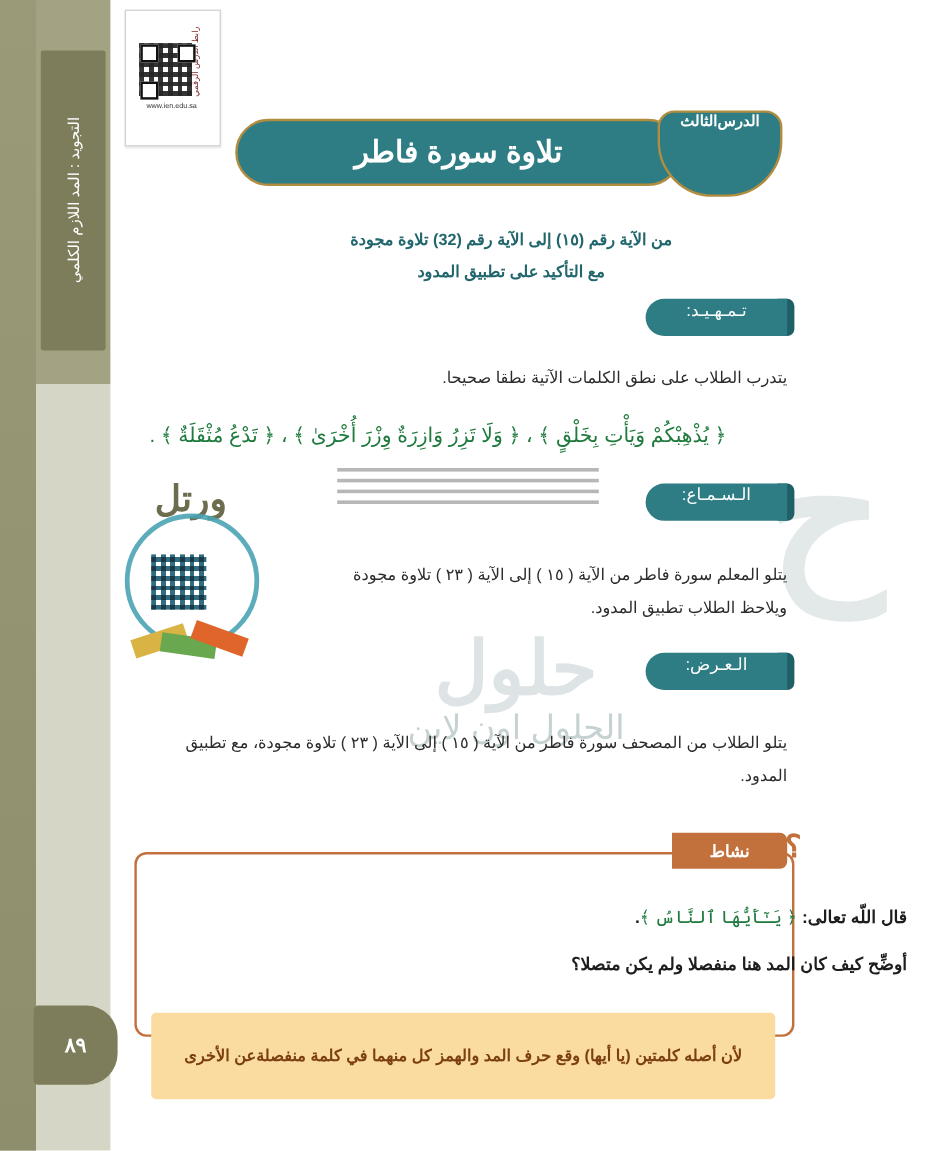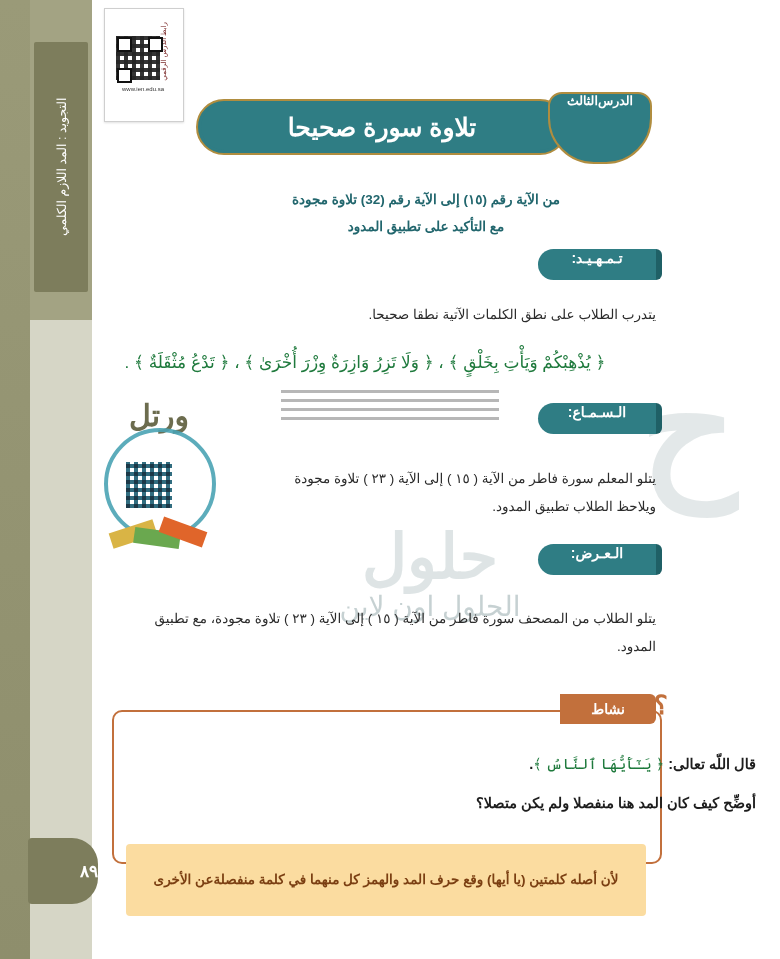--- a/index.html
+++ b/index.html
@@ -90,21 +90,20 @@
     left: 28px;
     top: 838px;
     width: 70px;
     height: 66px;
     display: flex;
     align-items: center;
     justify-content: center;
     color: #ffffff;
     font-size: 17px;
     font-weight: bold;
-    padding-left: 26px;
   }
 
   
   .qr-card {
     position: absolute;
     left: 104px;
     top: 8px;
     width: 78px;
     height: 112px;
     background: #ffffff;
@@ -229,21 +228,21 @@
   }
   .section-tab-text {
     position: absolute;
     height: 18px;
     width: 118px;
     display: flex;
     align-items: center;
     justify-content: center;
     color: #ffffff;
     font-size: 14px;
-    font-weight: bold;
+    font-weight: normal;
     letter-spacing: 1px;
     text-align: right;
   }
   .tab-stub {
     position: absolute;
     width: 14px;
     height: 31px;
     background: #1f6066;
     border-radius: 0 6px 6px 0;
   }
@@ -483,21 +482,21 @@
   <div class="qr-card"></div>
   <div class="qr-card-label">رابط الدرس الرقمي</div>
   <div class="qr-img"></div>
   <div class="qr-corner" style="left:117px; top:37px;"></div>
   <div class="qr-corner" style="left:148px; top:37px;"></div>
   <div class="qr-corner" style="left:117px; top:68px;"></div>
   <div class="qr-url">www.ien.edu.sa</div>
 
   <div class="title-wrap">
     <div class="title-bar"></div>
-    <div class="title-text">تلاوة سورة صحيحا</div>
+    <div class="title-text">تلاوة سورة فاطر</div>
   </div>
 
   <div class="lesson-badge">
     <div class="lesson-badge-shape"></div>
     <div class="lesson-badge-text">
       <span>الدرس</span>
       <span>الثالث</span>
     </div>
   </div>
 

